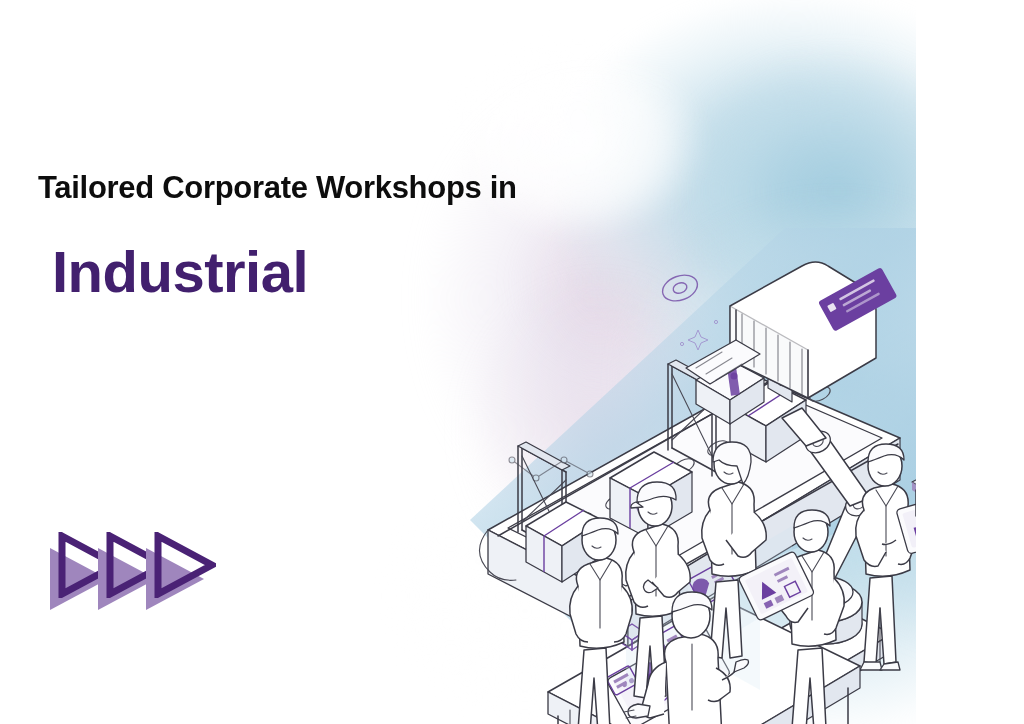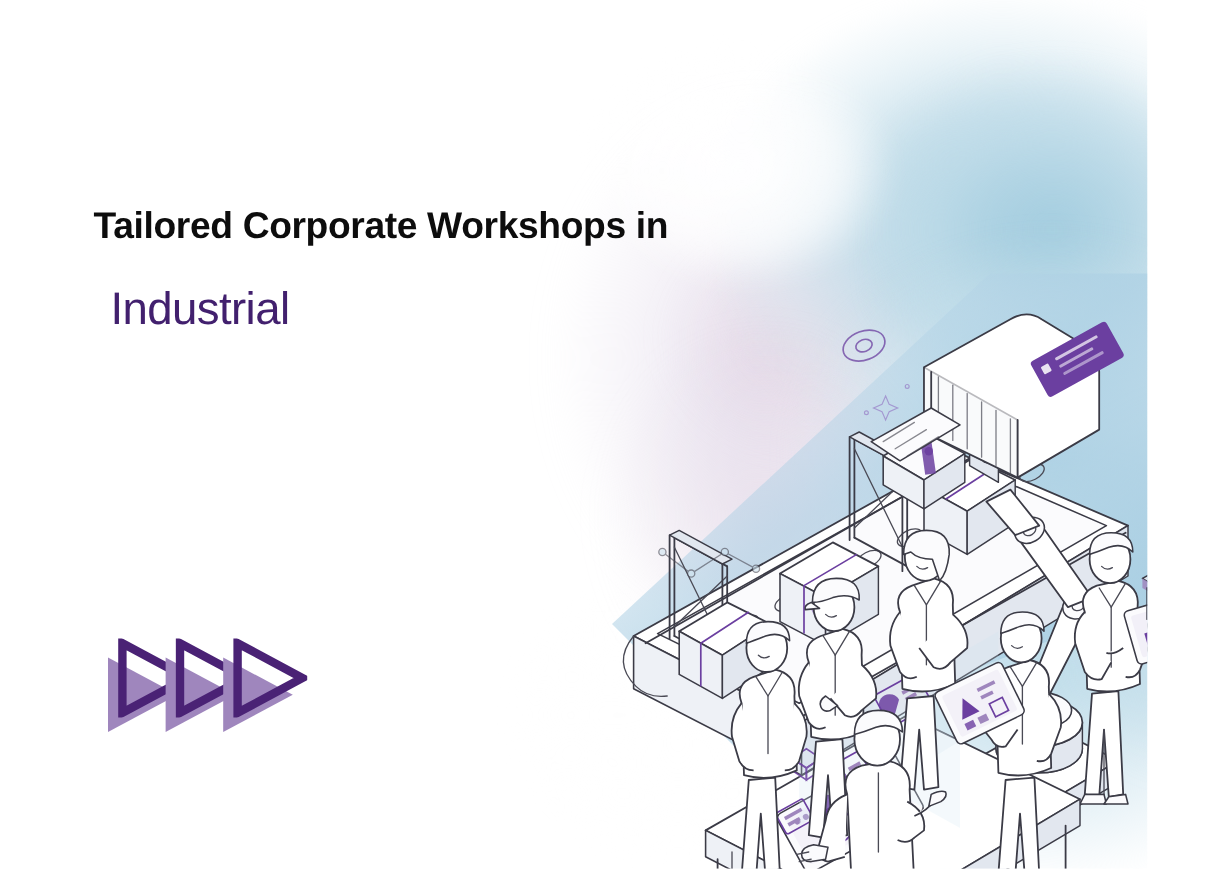--- a/index.html
+++ b/index.html
@@ -4,21 +4,21 @@
 <title>Industrial Automation and Robotics Workshop Banner</title>
 <style>
   * { margin:0; padding:0; box-sizing:border-box; }
   html, body {
     width:1024px; height:724px; overflow:hidden;
     background:#ffffff;
     font-family:"Liberation Sans", sans-serif;
   }
   .banner {
     position:relative; width:916px; height:724px;
-    background:#ffffff; overflow:hidden;margin-left:40px;
+    background:#ffffff; overflow:hidden;
   }
 
   
   .wash { position:absolute; pointer-events:none; }
 
   .wash-blue-top {
     left:560px; top:-70px; width:560px; height:420px;
     background:radial-gradient(ellipse 55% 58% at 42% 62%, rgba(168,207,224,.92) 0%, rgba(181,214,229,.72) 38%, rgba(205,228,238,.38) 63%, rgba(255,255,255,0) 82%);
     filter:blur(9px);
   }
@@ -70,21 +70,21 @@
 
   
   .text-block { position:absolute; left:0; top:0; width:520px; }
   .eyebrow {
     position:absolute; left:38px; top:170px;
     font-size:31px; font-weight:bold; color:#0d0d0d;
     letter-spacing:-.3px; white-space:nowrap;
   }
   .headline {
     position:absolute; left:52px; top:232px;
-    font-size:38px; font-weight:normal; color:#42206e;
+    font-size:58px; font-weight:bold; color:#42206e;
     line-height:1.38; letter-spacing:-.5px;
   }
   .headline span { display:block; }
 
   
   .chevrons { position:absolute; left:48px; top:528px; width:180px; height:92px; }
   .chev { position:absolute; top:0; left:0; width:72px; height:92px; }
   .chev .fill, .chev .outline { position:absolute; width:62px; height:66px; }
   .chev .fill  { left:0px;  top:18px; }
   .chev .outline { left:10px; top:4px; }

